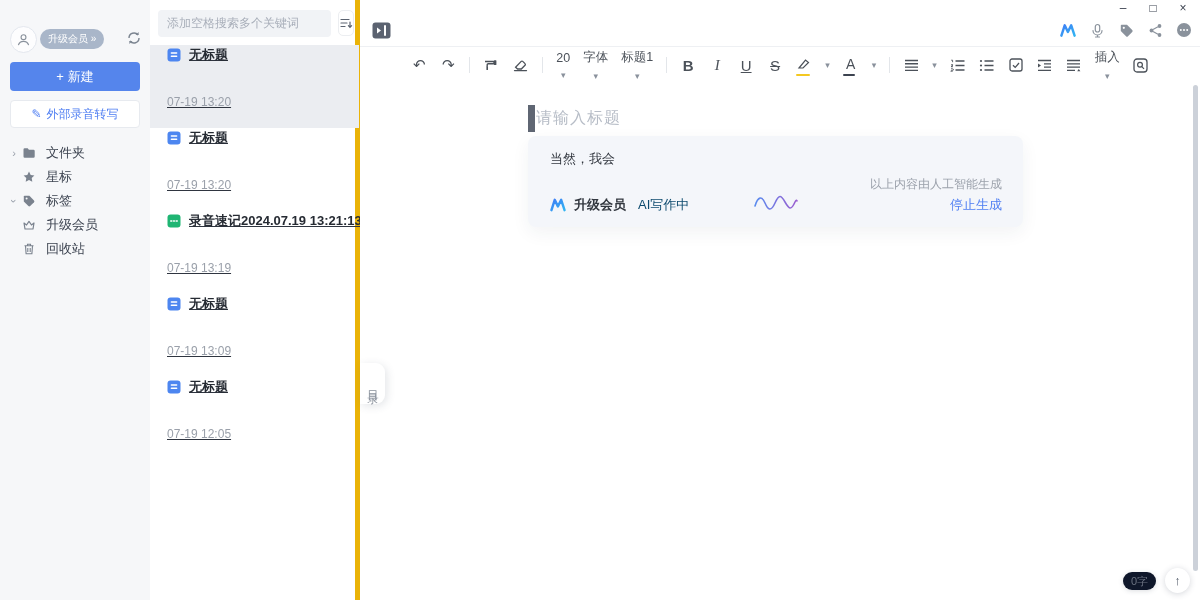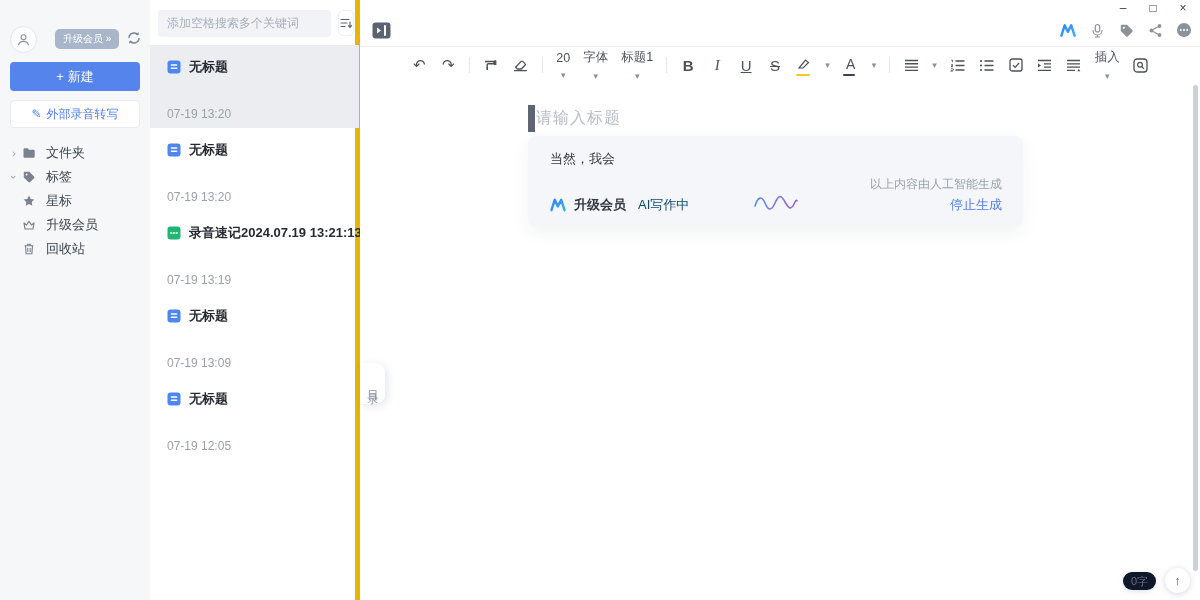--- a/index.html
+++ b/index.html
@@ -3,39 +3,39 @@
 <meta charset="utf-8">
 <style>
   * { margin:0; padding:0; box-sizing:border-box; }
   html,body { width:1200px; height:600px; overflow:hidden; }
   body { font-family:"Liberation Sans","DejaVu Sans",sans-serif; background:#fff; color:#2f3540; position:relative; }
 
   
   .sidebar { position:absolute; left:0; top:0; width:150px; height:600px; background:#f6f7f9; }
   .user-row { position:absolute; left:10px; top:24px; width:132px; height:30px; display:flex; align-items:center; }
   .avatar { width:27px; height:27px; border-radius:50%; background:#fdfdfe; border:1px solid #e3e7ee; display:flex; align-items:center; justify-content:center; }
-  .vip-badge { margin-left:18px; background:#a9b6c9; color:#fff; font-size:10px; padding:3px 8px; border-radius:5px; white-space:nowrap; }
+  .vip-badge { margin-left:3px; background:#a9b6c9; color:#fff; font-size:10px; padding:3px 8px; border-radius:10px; white-space:nowrap; }
   .refresh { margin-left:auto; color:#7c8591; font-size:15px; cursor:pointer; }
   .btn-new { position:absolute; left:10px; top:62px; width:130px; height:29px; background:#5585ec; color:#fff; font-size:13px; border:none; border-radius:4px; display:flex; align-items:center; justify-content:center; gap:4px; cursor:pointer; }
   .btn-transcribe { position:absolute; left:10px; top:100px; width:130px; height:28px; background:#fff; color:#4d7df2; font-size:12px; border:1px solid #e7eaef; border-radius:4px; display:flex; align-items:center; justify-content:center; gap:5px; cursor:pointer; }
   .menu { position:absolute; left:0; top:141px; width:150px; }
   .menu-item { height:24px; display:flex; align-items:center; font-size:13px; color:#3c4350; cursor:pointer; padding-left:8px; }
   .menu-item .chev { width:12px; font-size:11px; color:#9aa1ac; text-align:center; }
   .chev-down { display:inline-block; transform:rotate(90deg); }
   .menu-item .mi { width:15px; height:15px; margin-left:2px; margin-right:9px; display:flex; align-items:center; }
   .menu-item.active { background:#fff; color:#4d7df2; }
 
   
   .notelist { position:absolute; left:150px; top:0; width:210px; height:600px; background:#fff; border-right:5px solid #eab308; }
   .search-row { position:absolute; left:8px; top:9px; width:194px; height:28px; display:flex; align-items:center; gap:7px; }
   .search-input { flex:1; height:27px; background:#f1f3f6; border:none; border-radius:4px; font-size:12px; padding:0 9px; color:#3c4350; outline:none; }
   .search-input::placeholder { color:#a9afba; }
   .sort-btn { width:26px; height:26px; background:#fff; border:1px solid #eceef1; border-radius:5px; display:flex; align-items:center; justify-content:center; cursor:pointer; }
   .items { position:absolute; left:0; top:45px; width:209px; }
-  .note-item { height:83px; padding:13px 17px 0 17px; cursor:pointer; }
+  .note-item { height:83px; padding:1px 17px 0 17px; cursor:pointer;text-decoration:underline; }
   .note-item.selected { background:#ebedf1; }
   .nt-row { display:flex; align-items:center; gap:8px; }
   .nt-title { font-size:13px; font-weight:bold; color:#262b33; white-space:nowrap; }
   .nt-date { margin-top:31px; font-size:12px; color:#9aa0aa; }
   .ni { width:14px; height:14px; flex:0 0 14px; }
 
   
   .main { position:absolute; left:360px; top:0; width:840px; height:600px; background:#fff; }
   .win-controls { position:absolute; top:0; right:6px; display:flex; gap:8px; z-index:5; }
   .win-btn { width:22px; height:16px; font-size:12px; color:#3c4350; display:flex; align-items:center; justify-content:center; cursor:pointer; }
@@ -116,37 +116,37 @@
     <div class="menu-item">
       <span class="chev">›</span>
       <span class="mi">
           <svg width="14" height="14" viewBox="0 0 14 14">
             <path d="M1.5 3.5a1.2 1.2 0 0 1 1.2-1.2h3l1.2 1.5h4.6a1.2 1.2 0 0 1 1.2 1.2v5.5a1.2 1.2 0 0 1-1.2 1.2H2.7a1.2 1.2 0 0 1-1.2-1.2z" fill="#7a828e"></path>
           </svg>
         </span>
       <span>文件夹</span>
     </div>
     <div class="menu-item">
+      <span class="chev"></span>
+      <span class="mi">
+          <svg width="14" height="14" viewBox="0 0 14 14">
+            <path d="M7 1.6l1.7 3.4 3.7.5-2.7 2.6.6 3.7L7 10.1l-3.3 1.7.6-3.7L1.6 5.5l3.7-.5z" fill="#7a828e"></path>
+          </svg>
+        </span>
+      <span>星标</span>
+    </div>
+    <div class="menu-item">
       <span class="chev"><span class="chev-down">›</span></span>
       <span class="mi">
           <svg width="14" height="14" viewBox="0 0 14 14">
             <path d="M7.4 1.8 12 6.4a1.3 1.3 0 0 1 0 1.8l-3.8 3.8a1.3 1.3 0 0 1-1.8 0L1.8 7.4V2.6a.8.8 0 0 1 .8-.8z" fill="#7a828e"></path>
             <circle cx="4.6" cy="4.6" r="1" fill="#f6f7f9"></circle>
           </svg>
         </span>
       <span>标签</span>
-    </div>
-    <div class="menu-item">
-      <span class="chev"></span>
-      <span class="mi">
-          <svg width="14" height="14" viewBox="0 0 14 14">
-            <path d="M7 1.6l1.7 3.4 3.7.5-2.7 2.6.6 3.7L7 10.1l-3.3 1.7.6-3.7L1.6 5.5l3.7-.5z" fill="#7a828e"></path>
-          </svg>
-        </span>
-      <span>星标</span>
     </div>
     <div class="menu-item">
       <span class="chev"></span>
       <span class="mi">
           <svg width="14" height="14" viewBox="0 0 14 14">
             <path d="M2 5l2.5 2L7 3.4 9.5 7 12 5l-1 6H3z" fill="none" stroke="#7a828e" stroke-width="1.2" stroke-linejoin="round"></path>
           </svg>
         </span>
       <span>升级会员</span>
     </div>

